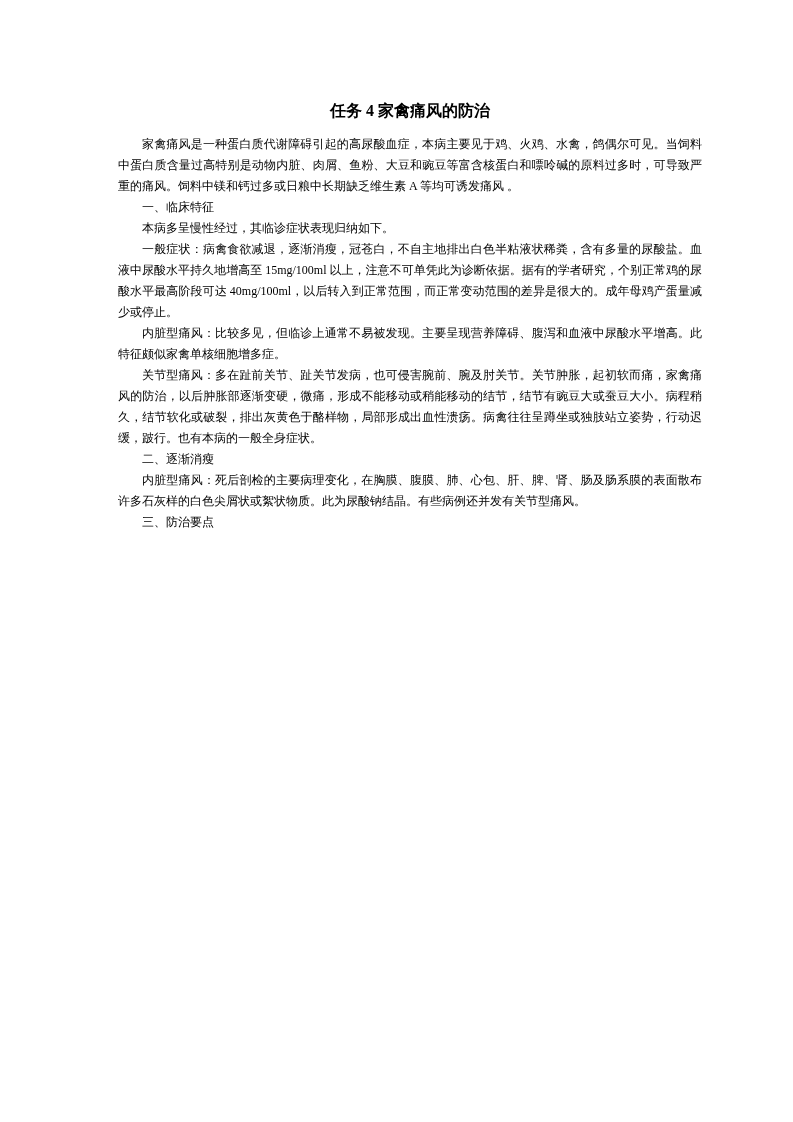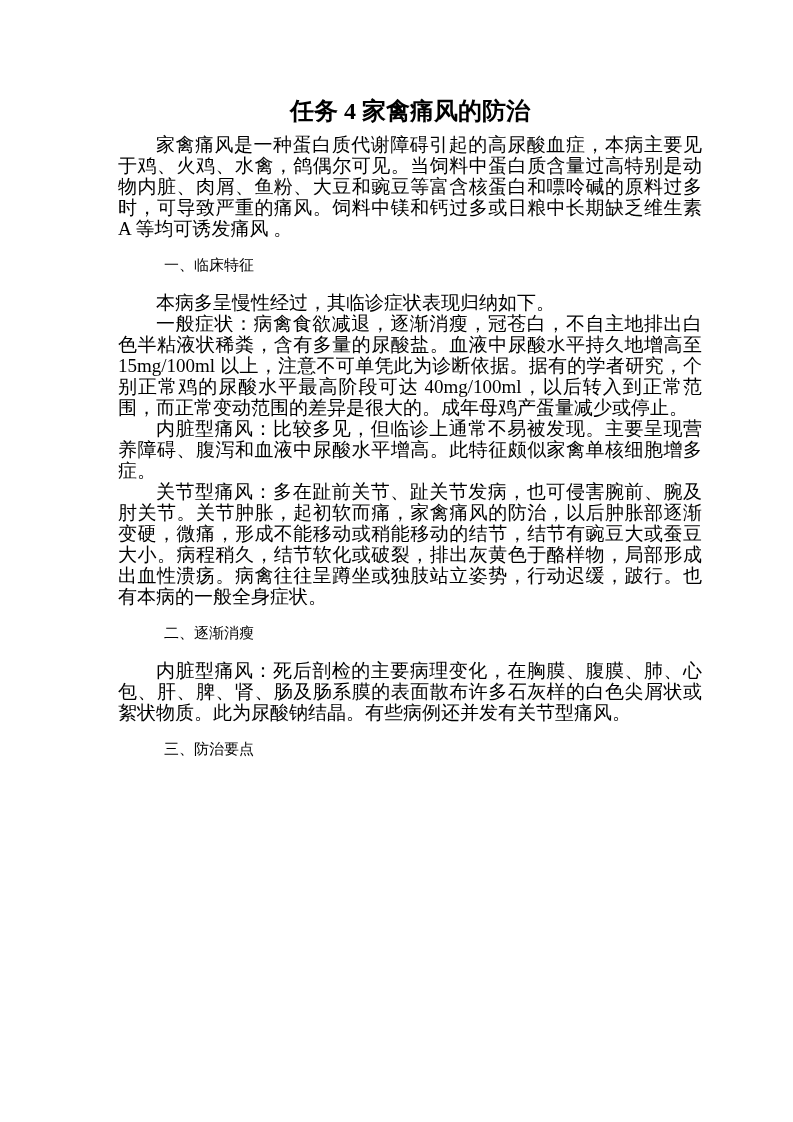--- a/index.html
+++ b/index.html
@@ -22,39 +22,39 @@
     overflow: hidden;
   }
   .doc {
     position: absolute;
     left: 118px;
     top: 96px;
     width: 584px;
   }
   .doc-title {
     text-align: center;
-    font-size: 24px;
+    font-size: 16px;
     font-weight: bold;
     line-height: 30px;
     margin: 0 0 8px 0;
     white-space: pre;
   }
   .para {
-    font-size: 19px;
+    font-size: 12px;
     line-height: 21px;
     text-align: justify;
     text-indent: 2em;
     margin: 0;
     word-break: break-all;
   }
   .heading {
-    font-size: 15px;
+    font-size: 12px;
     line-height: 21px;
     text-indent: 2em;
-    margin: 16px;
+    margin: 0;
   }
 </style>
 </head>
 <body>
 
 <div class="page">
   <div class="doc">
     <h1 class="doc-title">任务 4 家禽痛风的防治</h1>
     <div id="sections">
         <p class="para">家禽痛风是一种蛋白质代谢障碍引起的高尿酸血症，本病主要见于鸡、火鸡、水禽，鸽偶尔可见。当饲料中蛋白质含量过高特别是动物内脏、肉屑、鱼粉、大豆和豌豆等富含核蛋白和嘌呤碱的原料过多时，可导致严重的痛风。饲料中镁和钙过多或日粮中长期缺乏维生素 A 等均可诱发痛风 。</p>

